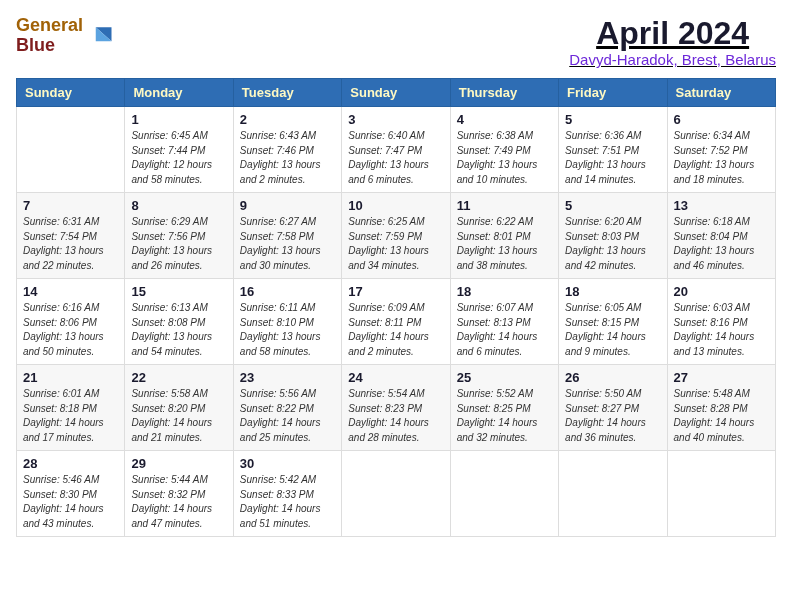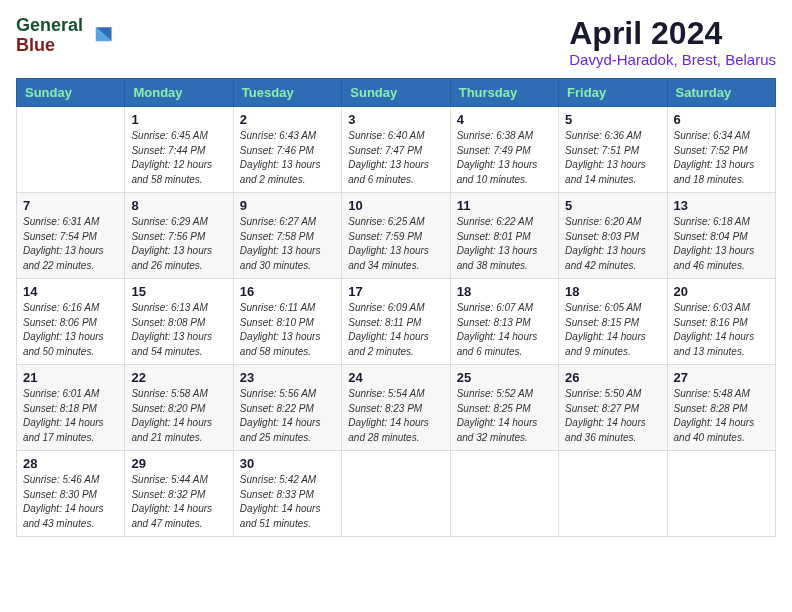--- a/index.html
+++ b/index.html
@@ -31,40 +31,41 @@
       display: flex;
       flex-direction: column;
       line-height: 1.1;
     }
     .logo-icon {
       width: 28px;
       height: 28px;
       margin-left: 2px;
     }
     .title-section {
-      text-align: left;
+      text-align: center;
+      text-decoration: underline;
     }
     .main-title {
       font-size: 32px;
       font-weight: bold;
       color: #1a1a2e;
       line-height: 1.1;
     }
     .subtitle {
       font-size: 15px;
       color: #6d28d9;
     }
     .calendar {
       width: 100%;
       border-collapse: collapse;
       border: 1px solid #ccc;
     }
     .calendar th {
       background-color: #2e6db4;
-      color: #86efac;
+      color: #fef9c3;
       text-align: left;
       padding: 6px 8px;
       font-size: 13px;
       font-weight: bold;
       border: 1px solid #2560a0;
     }
     .calendar td {
       vertical-align: top;
       padding: 5px 6px;
       border: 1px solid #ddd;
@@ -92,21 +93,21 @@
       background: #fff !important;
     }
   </style>
 </head>
 <body>
 
 <div class="page">
   <div class="header">
     <div class="logo">
       <div class="logo-text">
-        <span style="font-size:18px;font-weight:bold;color:#14532d;">General</span>
+        <span style="font-size:18px;font-weight:bold;color:#a16207;">General</span>
         <span style="font-size:18px;font-weight:bold;color:#7f1d1d;">Blue</span>
       </div>
       <svg class="logo-icon" viewBox="0 0 32 32" xmlns="http://www.w3.org/2000/svg">
         <polygon points="10,6 28,6 28,22" fill="#2e6db4"></polygon>
         <polygon points="10,6 10,22 28,22" fill="#5ba3e0"></polygon>
       </svg>
     </div>
     <div class="title-section">
       <div class="main-title">April 2024</div>
       <div class="subtitle">Davyd-Haradok, Brest, Belarus</div>

